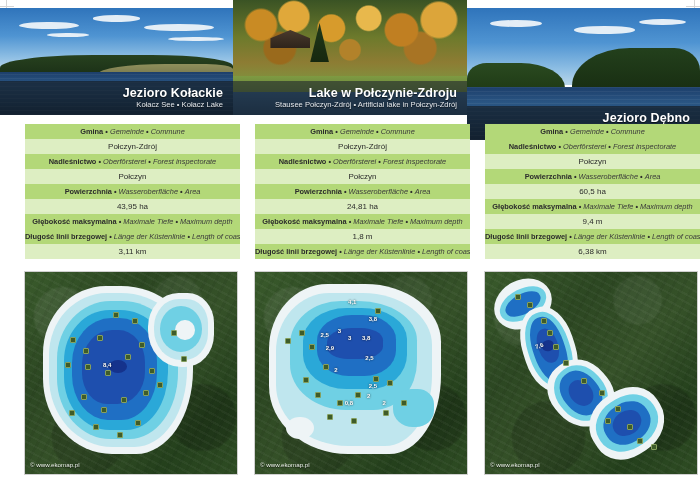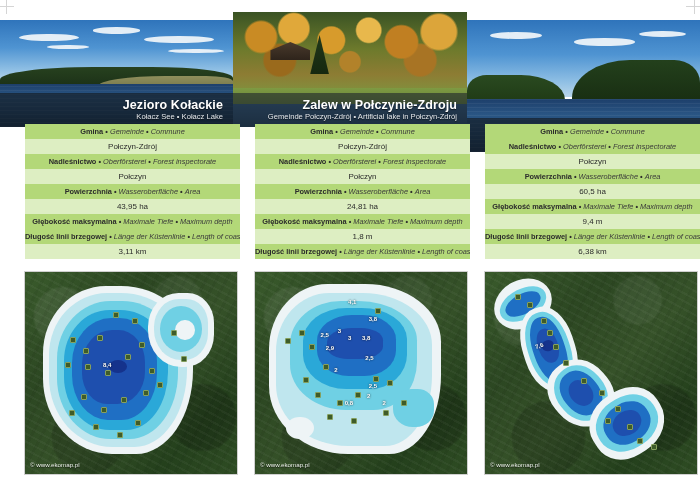--- a/index.html
+++ b/index.html
@@ -12,21 +12,21 @@
 
   
   .crop-mark{position:absolute;width:16px;height:16px;opacity:.35;}
   .crop-mark:before,.crop-mark:after{content:"";position:absolute;background:#8a8a8a;}
   .crop-mark:before{left:50%;top:0;width:1px;height:16px;}
   .crop-mark:after{top:50%;left:0;height:1px;width:16px;}
   .cm-tl{left:-2px;top:-2px;}
   .cm-tr{right:-2px;top:-2px;}
 
   
-  .photo-band{position:absolute;left:0;top:12px;width:700px;height:115px;}
+  .photo-band{position:absolute;left:0;top:0;width:700px;height:115px;}
   .photo{position:absolute;overflow:hidden;}
   .photo-left{left:0;top:8px;width:233px;height:107px;}
   .photo-mid{left:233px;top:0;width:234px;height:115px;}
   .photo-right{left:467px;top:8px;width:233px;height:132px;}
 
   
   .sky{position:absolute;left:0;right:0;top:0;height:58%;
        background:linear-gradient(#2f74bb 0%,#4f94d2 45%,#8fbfe4 80%,#b9d6ea 100%);}
   .cloud{position:absolute;background:#f2f6fa;border-radius:50%;opacity:.92;}
   .forest{position:absolute;left:0;right:0;top:44%;height:26%;
@@ -154,22 +154,22 @@
     </div>
 
     <div class="photo photo-mid">
       <div class="autumn-sky"></div>
       <div class="autumn-trees"></div>
       <div class="autumn-conifer"></div>
       <div class="autumn-house"></div>
       <div class="autumn-meadow"></div>
       <div class="autumn-water"></div>
       <div class="caption">
-        <div class="cap-title">Zalew w Połczynie-Zdroju</div>
-        <div class="cap-sub">Gemeinde Połczyn-Zdrój • Artificial lake in Połczyn-Zdrój</div>
+        <div class="cap-title">Lake w Połczynie-Zdroju</div>
+        <div class="cap-sub">Stausee Połczyn-Zdrój • Artificial lake in Połczyn-Zdrój</div>
       </div>
     </div>
 
     <div class="photo photo-right">
       <div class="sky">
         <div class="cloud" style="left:10%;top:16%;width:22%;height:9%;"></div>
         <div class="cloud" style="left:46%;top:24%;width:26%;height:10%;"></div>
         <div class="cloud" style="left:74%;top:14%;width:20%;height:8%;"></div>
       </div>
       <div class="forest-left2"></div>

